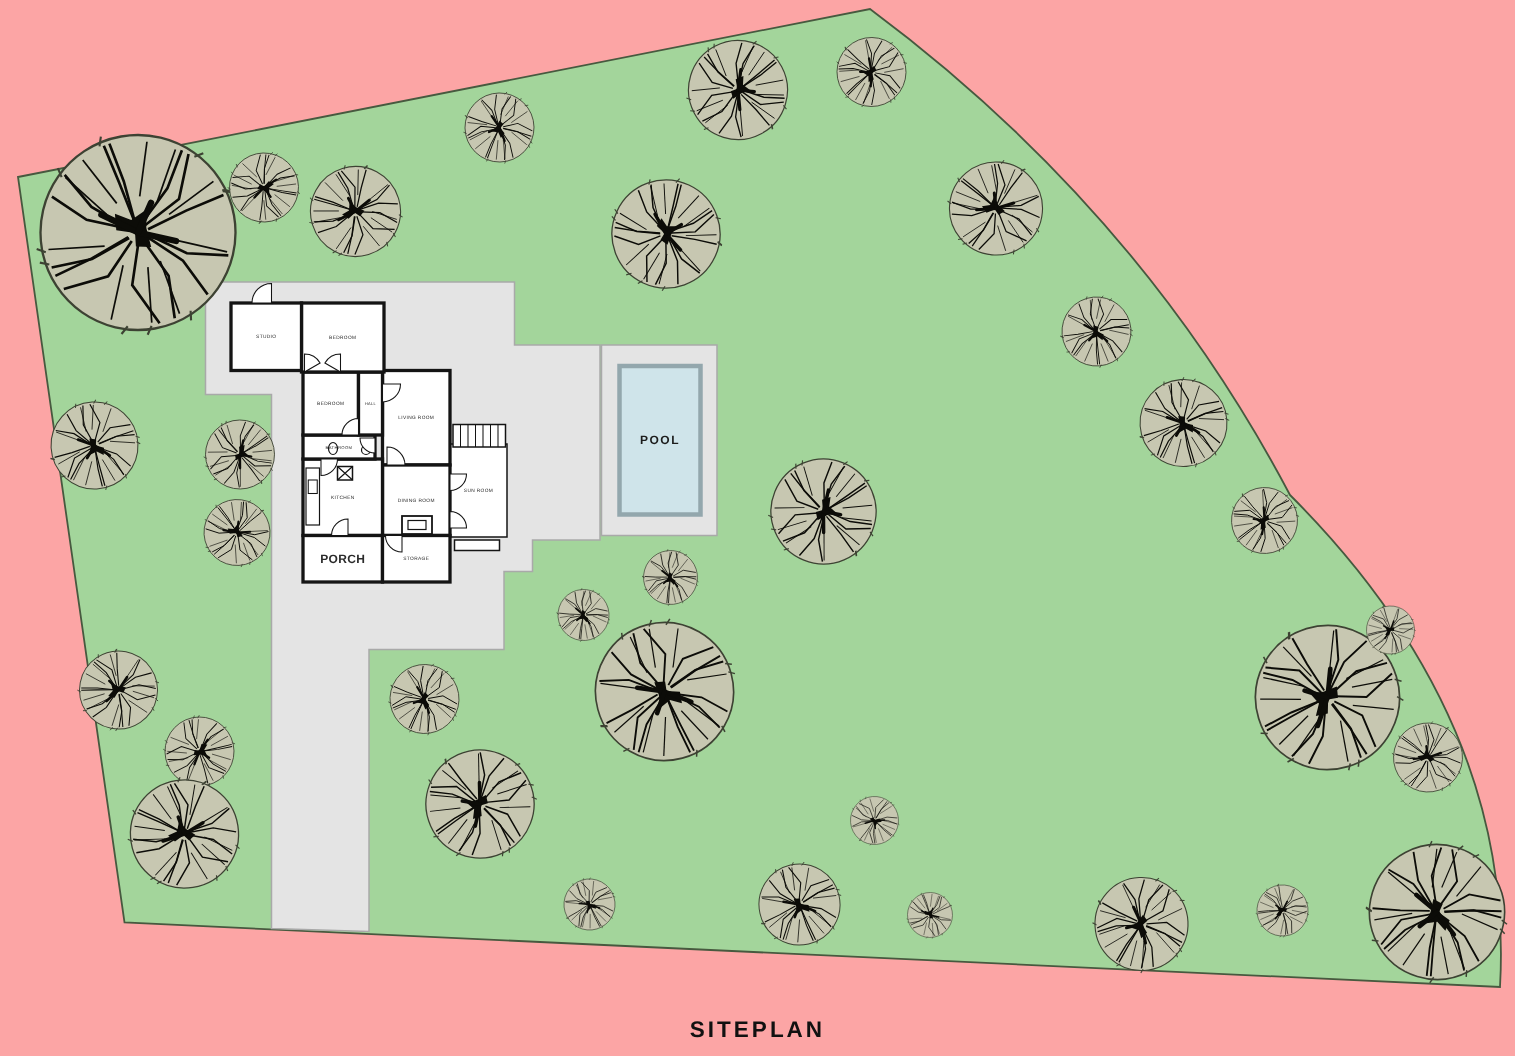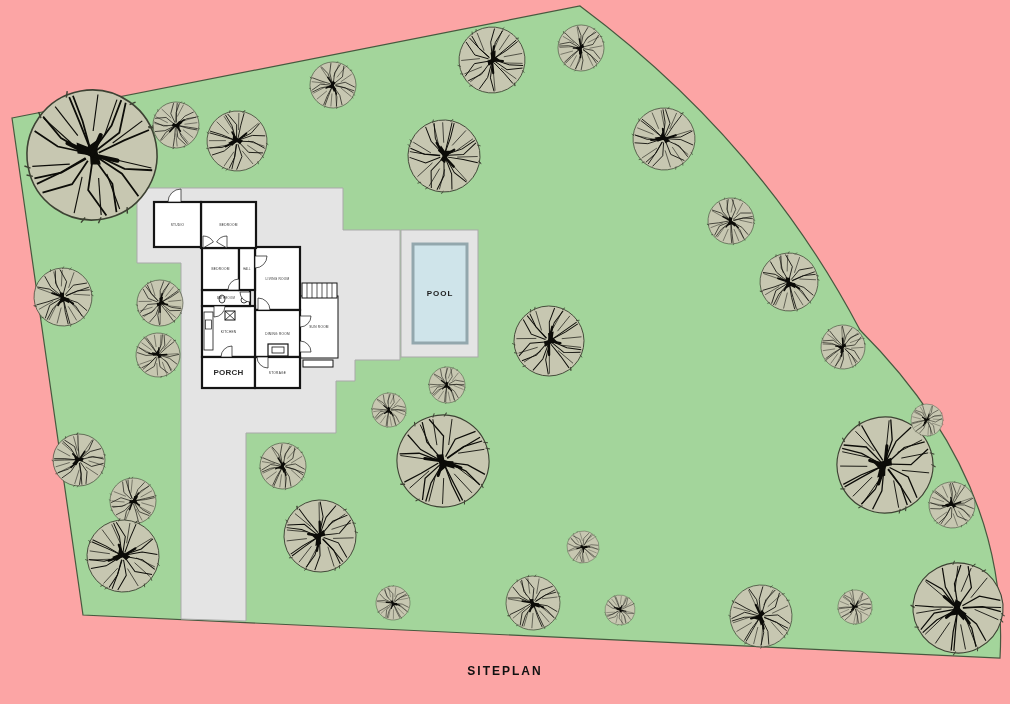--- a/index.html
+++ b/index.html
@@ -1,21 +1,21 @@
 <!DOCTYPE html>
 <html><head>
 <meta charset="utf-8">
 <style>
   html,body{margin:0;padding:0;background:#ffffff;}
   body{font-family:"Liberation Sans", sans-serif;}
   #stage{position:relative;width:1010px;height:704px;background:#fca5a5;overflow:hidden;}
   #plan{position:absolute;left:0;top:0;}
   #siteplan-title{
-    position:absolute;left:0;right:0;top:664px;text-align:center;
-    font-weight:bold;font-size:12px;letter-spacing:2px;color:#111;
+    position:absolute;left:0;right:0;top:678px;text-align:center;
+    font-weight:bold;font-size:15px;letter-spacing:2px;color:#111;
   }
   .room-label{fill:#2b2b2b;letter-spacing:.25px;}
   text{font-family:"Liberation Sans", sans-serif;}
 </style>
 </head>
 <body>
 
 <div id="stage">
   <svg id="plan" width="1010" height="704" viewBox="0 0 1010 704">
     <defs>

